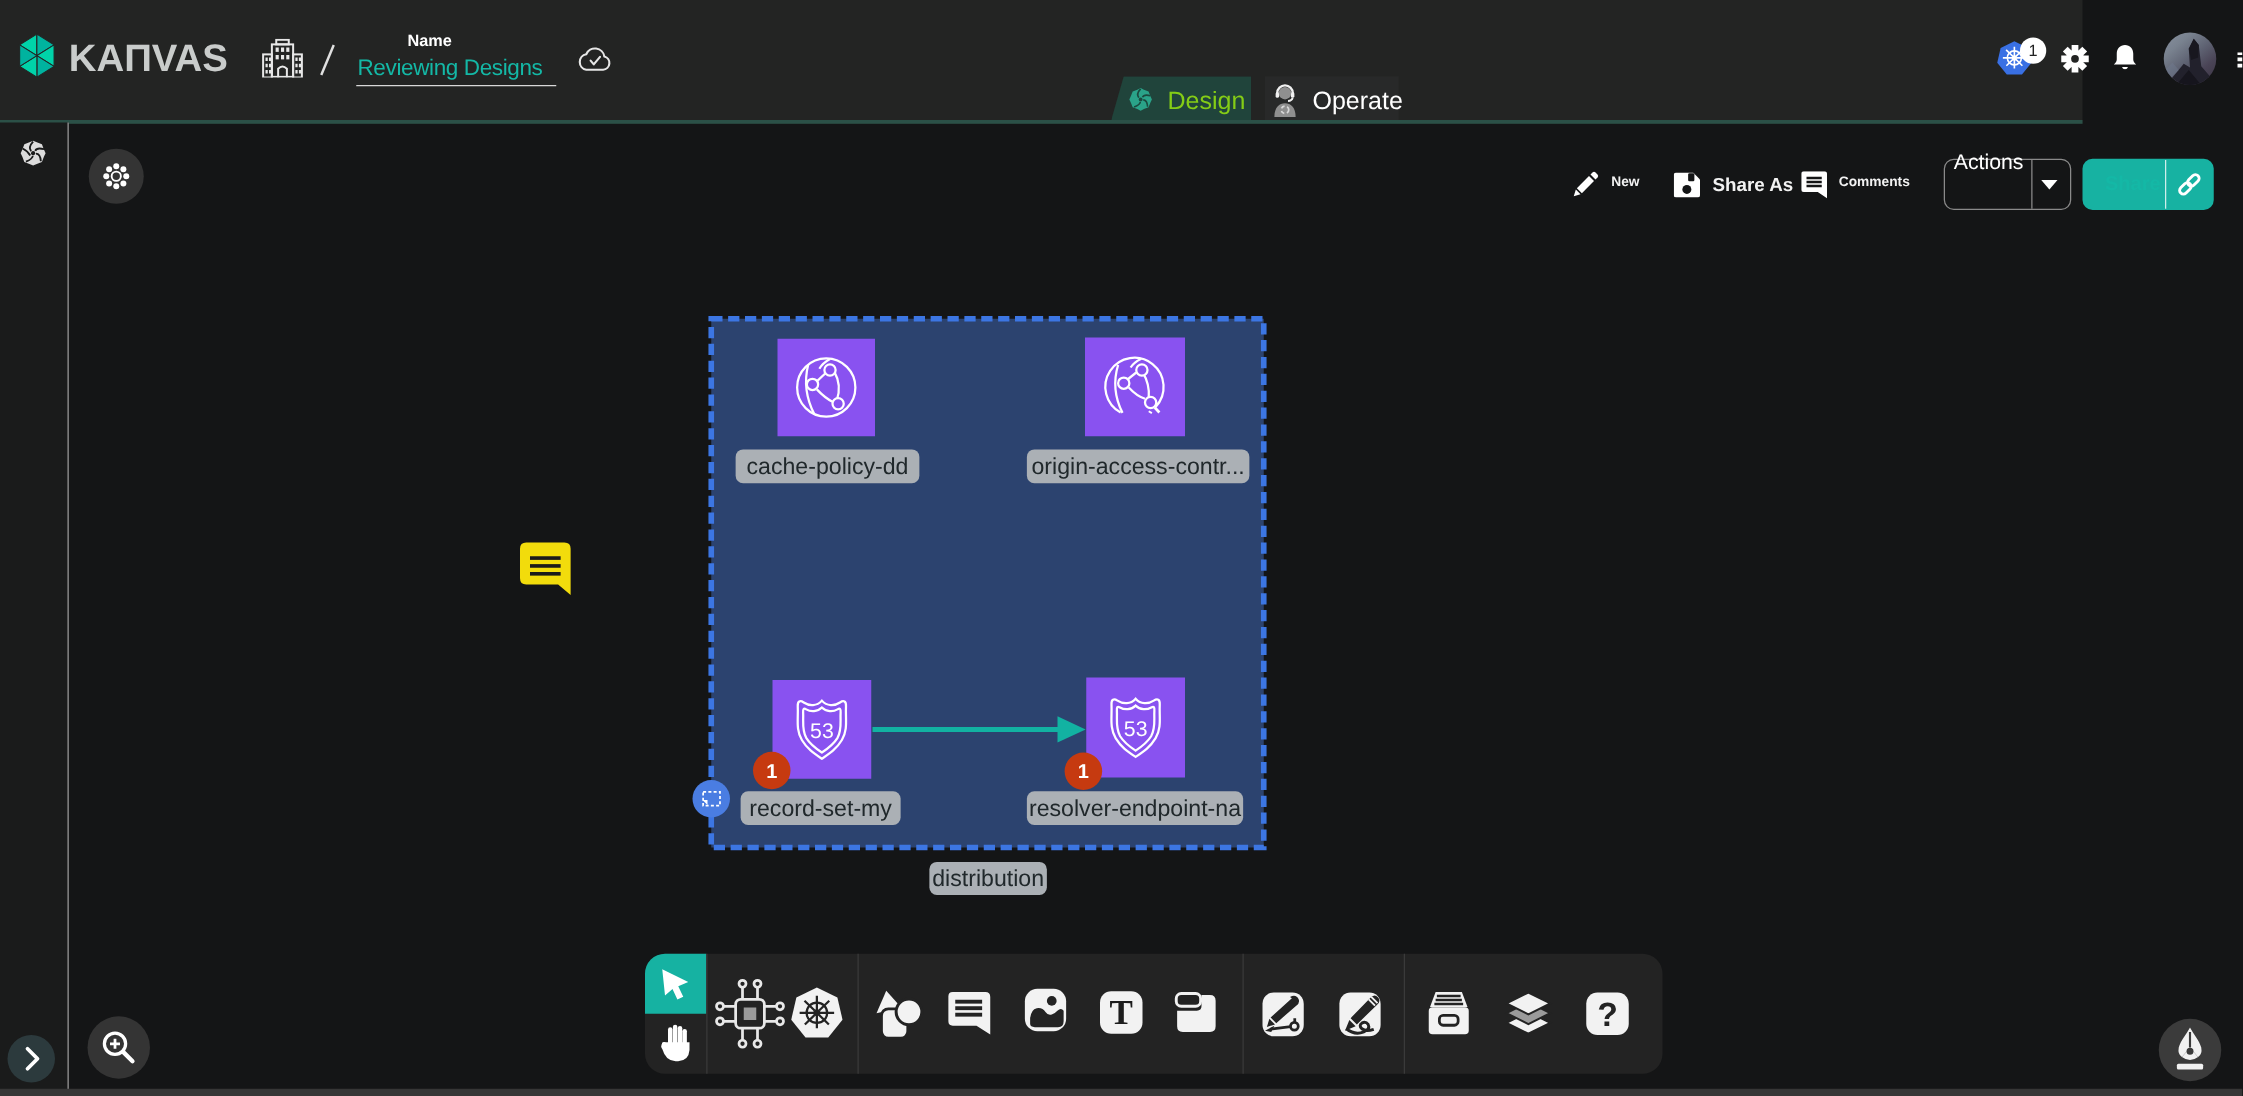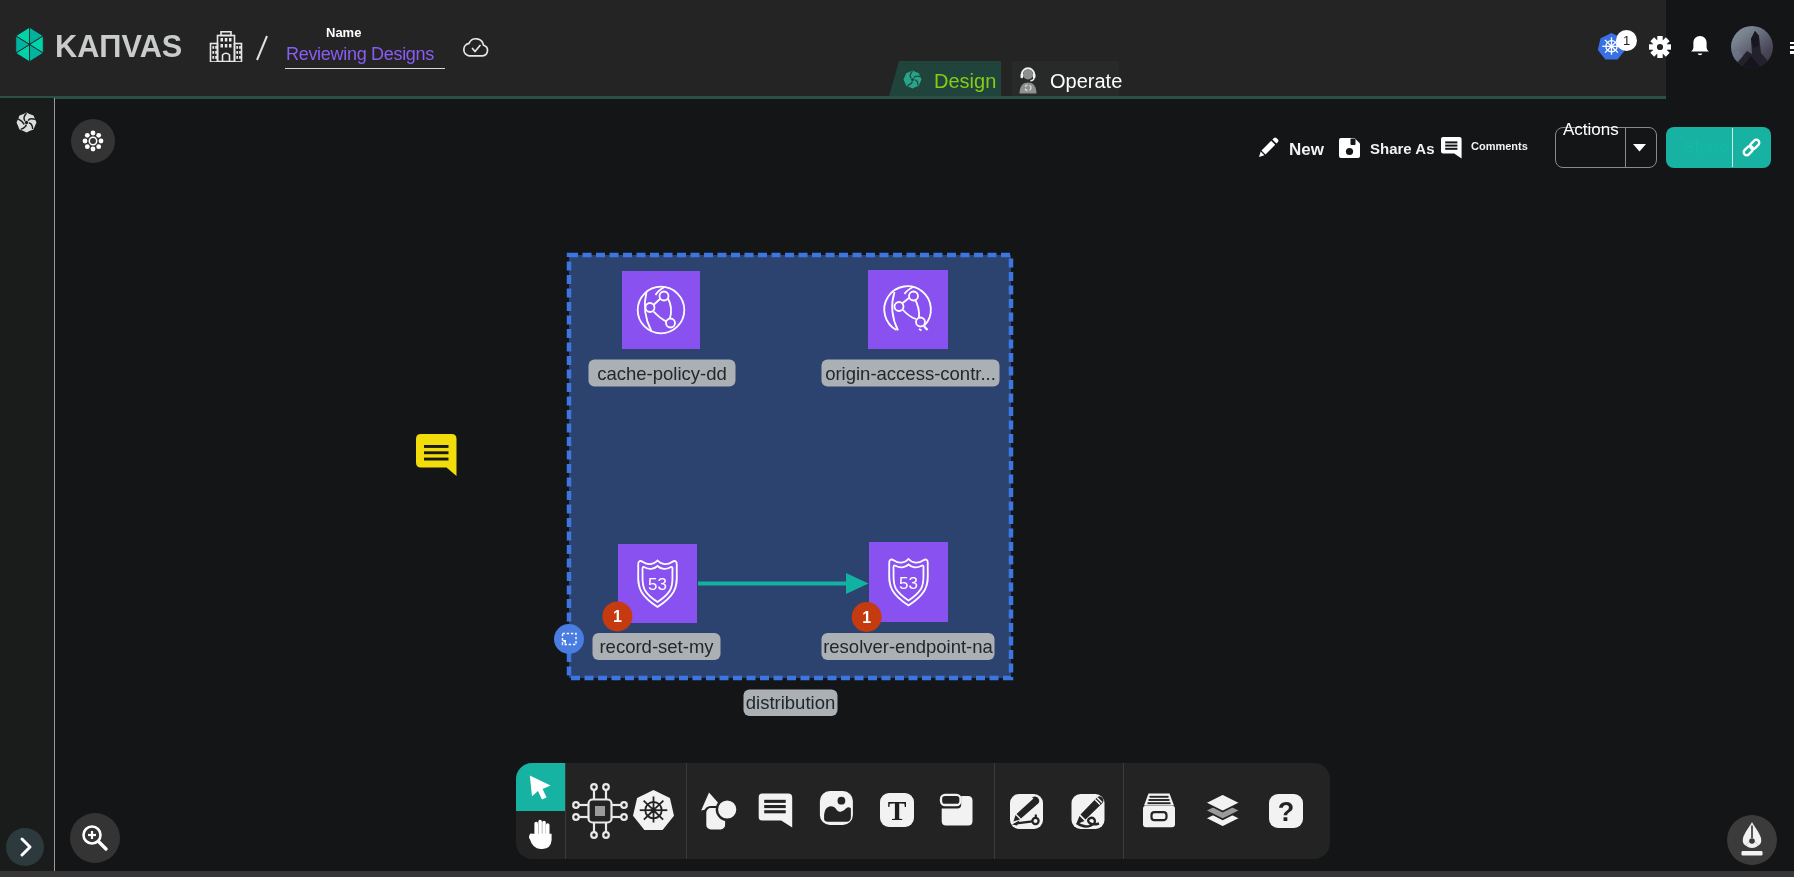--- a/index.html
+++ b/index.html
@@ -53,21 +53,21 @@
         <rect x="28.3" y="25" width="1.8" height="2.8"></rect>
           <rect x="31.1" y="25" width="1.8" height="2.8"></rect>
       </g>
     </svg>
 
     <svg class="abs" style="left:253px;top:35px" width="18" height="26" viewBox="0 0 18 26">
       <line x1="14" y1="1" x2="4" y2="25" stroke="#e0e0e0" stroke-width="2"></line>
     </svg>
 
     <div class="abs" style="left:286px;top:25px;font-size:13px;font-weight:bold;color:#ffffff;margin-left:40px;">Name</div>
-    <div class="abs" style="left:286px;top:44px;font-size:18px;letter-spacing:-0.3px;color:#8b5cf6;">Reviewing Designs</div>
+    <div class="abs" style="left:286px;top:44px;font-size:18px;letter-spacing:-0.3px;color:#14b8a6;">Reviewing Designs</div>
     <div class="abs" style="left:285px;top:68px;width:160px;height:1px;background:#d8d8d8;"></div>
 
     <svg class="abs" style="left:462px;top:37px" width="28" height="20" viewBox="0 0 28 20">
       <path d="M7,18.8 L20.5,18.8 A5.4,5.4 0 0 0 21.5,8.2 A7.6,7.6 0 0 0 7,6.4 A6.3,6.3 0 0 0 7,18.8 Z" fill="none" stroke="#e6e6e6" stroke-width="1.7"></path>
       <path d="M10.5,11.5 L13,14.5 L18,8.5" fill="none" stroke="#e6e6e6" stroke-width="1.7" stroke-linecap="round" stroke-linejoin="round"></path>
     </svg>
 
     <div class="abs" style="left:889px;top:61px;width:112px;height:35px;background:#20443b;clip-path:polygon(10px 0,100% 0,100% 100%,0 100%);"></div>
     <svg class="abs" style="left:903px;top:70px" width="19" height="19" viewBox="-10 -10 20 20">
       <g id="pwg">
@@ -189,21 +189,21 @@
     <line x1="28.5" y1="28.5" x2="36" y2="36" stroke="#ffffff" stroke-width="3.4" stroke-linecap="round"></line>
     <line x1="18" y1="22" x2="26" y2="22" stroke="#ffffff" stroke-width="2.2"></line>
     <line x1="22" y1="18" x2="22" y2="26" stroke="#ffffff" stroke-width="2.2"></line>
   </svg>
 
   <svg class="abs" style="left:1258px;top:136px" width="22" height="23" viewBox="0 0 22 23">
     <path d="M13.2,4.8 L17.2,8.8 L7.5,18.5 L3.5,14.5 Z" fill="#ffffff"></path>
     <path d="M14.4,3.6 L16,2 Q17.2,0.9 18.4,2 L20,3.6 Q21.1,4.8 20,6 L18.4,7.6 Z" fill="#ffffff"></path>
     <path d="M2.7,15.6 L6.4,19.3 L1,21 Z" fill="#ffffff"></path>
   </svg>
-  <div class="abs" style="left:1289px;top:140px;font-size:17px;font-weight:bold;color:#f2f2f2;">New</div>
+  <div class="abs" style="left:1289px;top:140px;font-size:11px;font-weight:bold;color:#f2f2f2;">New</div>
   <svg class="abs" style="left:1339px;top:138px" width="21" height="20" viewBox="0 0 21 20">
     <path d="M2,0 L15.5,0 L21,5.5 L21,18 Q21,20 19,20 L2,20 Q0,20 0,18 L0,2 Q0,0 2,0 Z" fill="#ffffff"></path>
     <rect x="11.5" y="0.5" width="5" height="6.5" rx="1" fill="#141516"></rect>
     <circle cx="10.5" cy="13.5" r="3.6" fill="#141516"></circle>
   </svg>
   <div class="abs" style="left:1370px;top:140px;font-size:15px;font-weight:bold;color:#f2f2f2;">Share As</div>
   <svg class="abs" style="left:1441px;top:137px" width="21" height="23" viewBox="0 0 21 23">
     <path d="M2,0 L18.6,0 Q20.6,0 20.6,2 L20.6,21.5 L13.2,16.6 L2,16.6 Q0,16.6 0,14.6 L0,2 Q0,0 2,0 Z" fill="#ffffff"></path>
     <rect x="4.2" y="4.4" width="12.2" height="2" fill="#141516"></rect>
     <rect x="4.2" y="7.6" width="12.2" height="2" fill="#141516"></rect>

